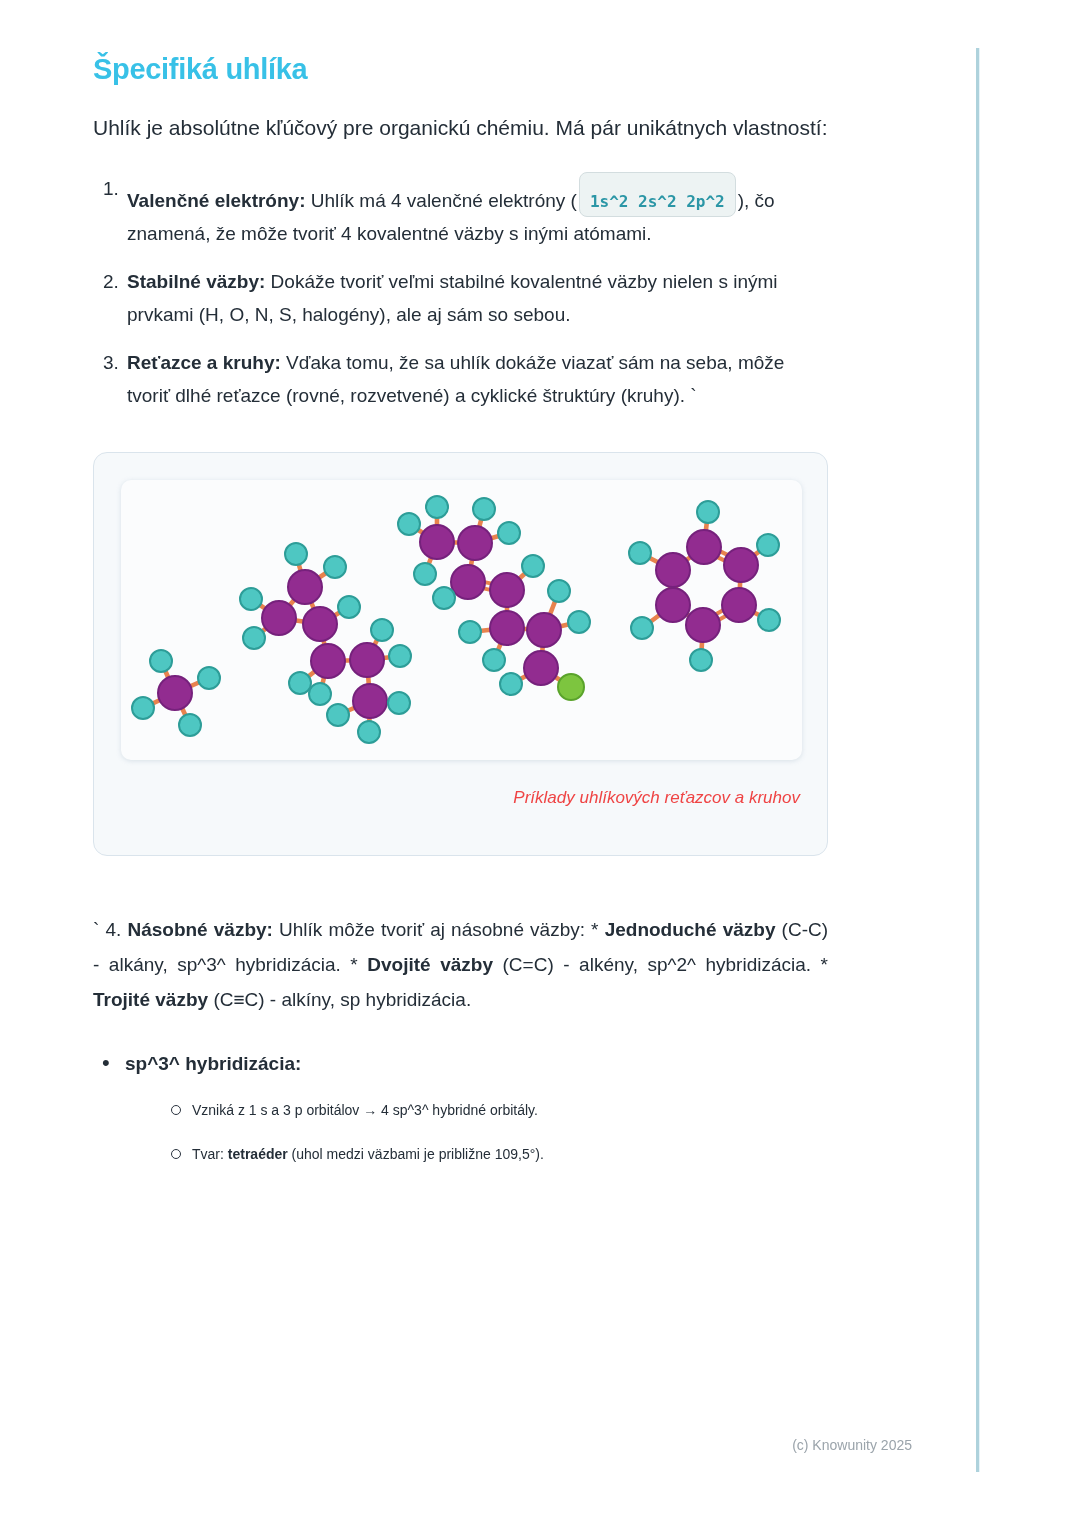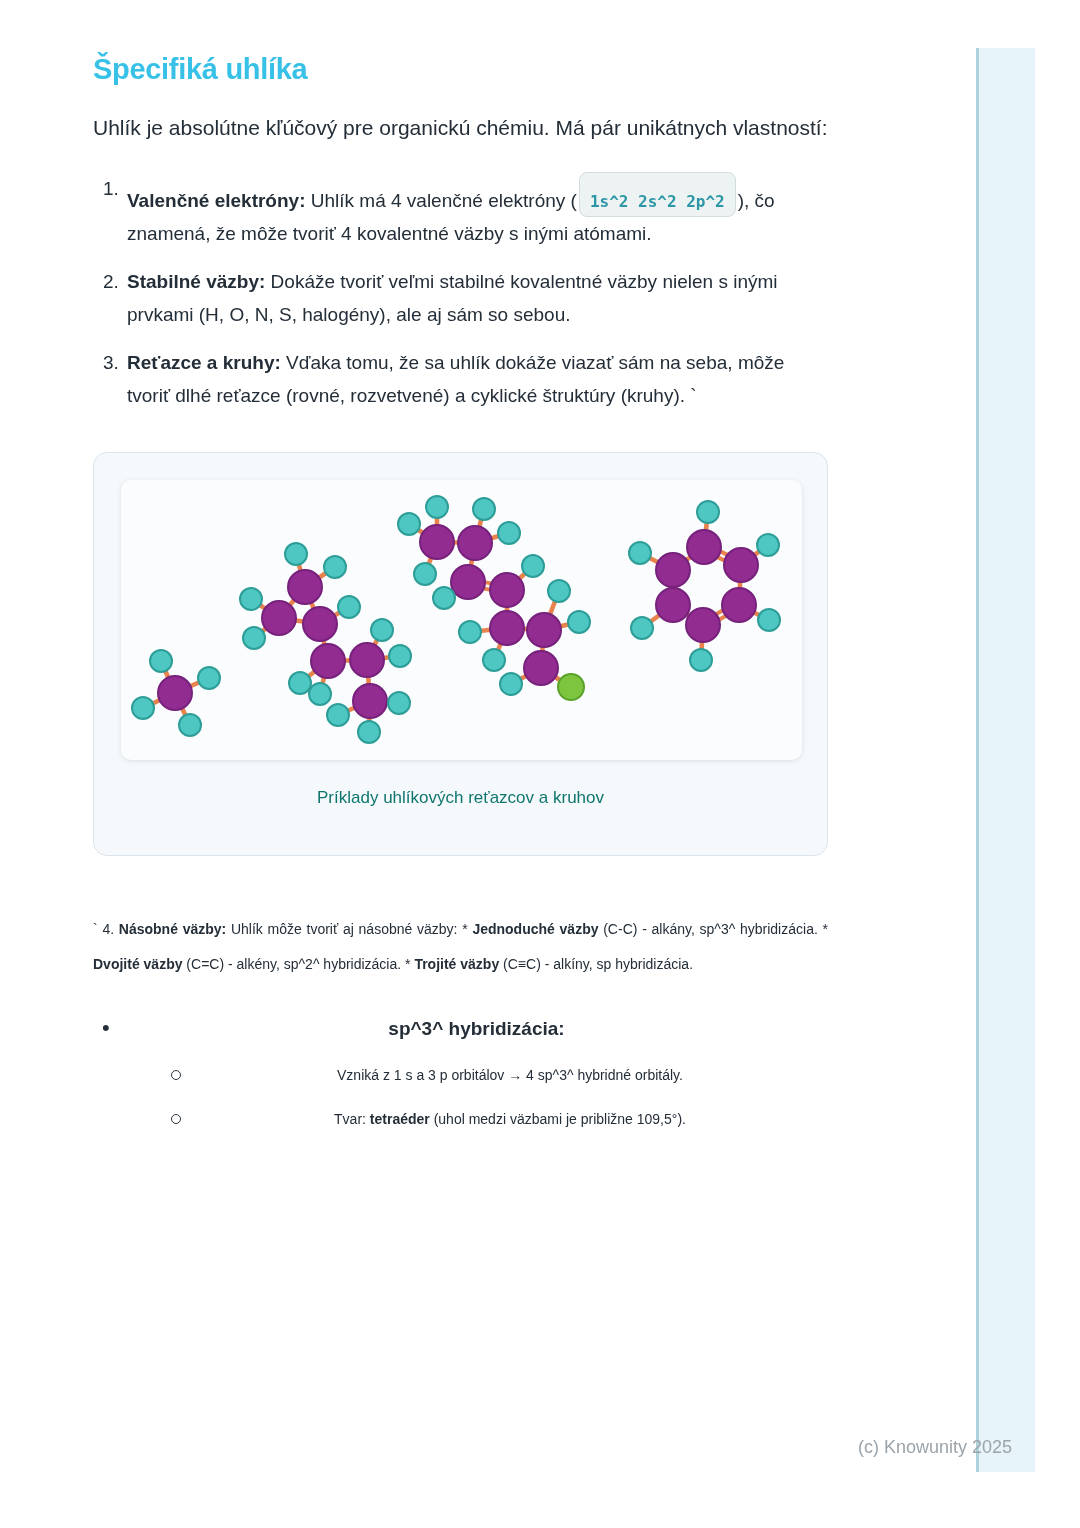--- a/index.html
+++ b/index.html
@@ -1,18 +1,18 @@
 <!DOCTYPE html>
 <html><head>
 <meta charset="utf-8">
 <style>
   html,body{margin:0;padding:0;background:#ffffff;}
   .page{
     position:relative;
-    width:1080px;height:1528px;
+    width:980px;height:1528px;
     background:#ffffff;
     overflow:hidden;
     font-family:"Liberation Sans","DejaVu Sans",sans-serif;
     color:#242e38;
   }
   .side-stripe{
     position:absolute;
     left:976px;top:48px;
     width:56px;height:1424px;
     background:#e6f3f8;
@@ -79,46 +79,46 @@
   .img-panel{
     width:681px;height:280px;
     box-sizing:border-box;
     background:#fbfcfd;
     border-radius:10px;
     box-shadow:0 1px 5px rgba(145,168,190,0.30);
   }
   .img-panel svg{ display:block; width:100%; height:280px; }
   figcaption{
     margin-top:28px;
-    text-align:center;
+    text-align:right;
+    font-style:italic;
     font-size:17px;
-    color:#0f766e;
+    color:#ef4444;
   }
   .para4{
     margin:56px 0 0 0;
-    font-size:14px;
+    font-size:19px;
     line-height:35px;
   }
   .sec2-title{ margin-top:42px !important; }
   .intro2{
     margin:24px 0 0 0;
     font-size:19px;
     line-height:34px;
   }
   ul.main-bullets{
     margin:32px 0 0 0;
     padding:0;
     list-style:none;
   }
   .main-bullet{
     position:relative;
     padding-left:32px;
     font-size:19px;
     line-height:30px;
-    text-align:center;
   }
   .main-bullet::before{
     content:"\2022";
     position:absolute;
     left:9px;top:-1px;
     font-size:22px;
     color:#242e38;
   }
   .main-bullet .bold-label{ font-weight:700; }
   ul.sub-bullets{
@@ -140,21 +140,21 @@
     left:46px;top:10px;
     width:8px;height:8px;
     border:1.6px solid #2b3440;
     border-radius:50%;
   }
   s{ color:#6e7b88; }
   .footer{
     position:absolute;
     top:1437px;
     right:68px;
-    font-size:18px;
+    font-size:14px;
     color:#9ba4ab;
   }
 </style>
 </head>
 <body>
 
 <div class="page">
   <div class="side-stripe"></div>
 
   <div class="content">

